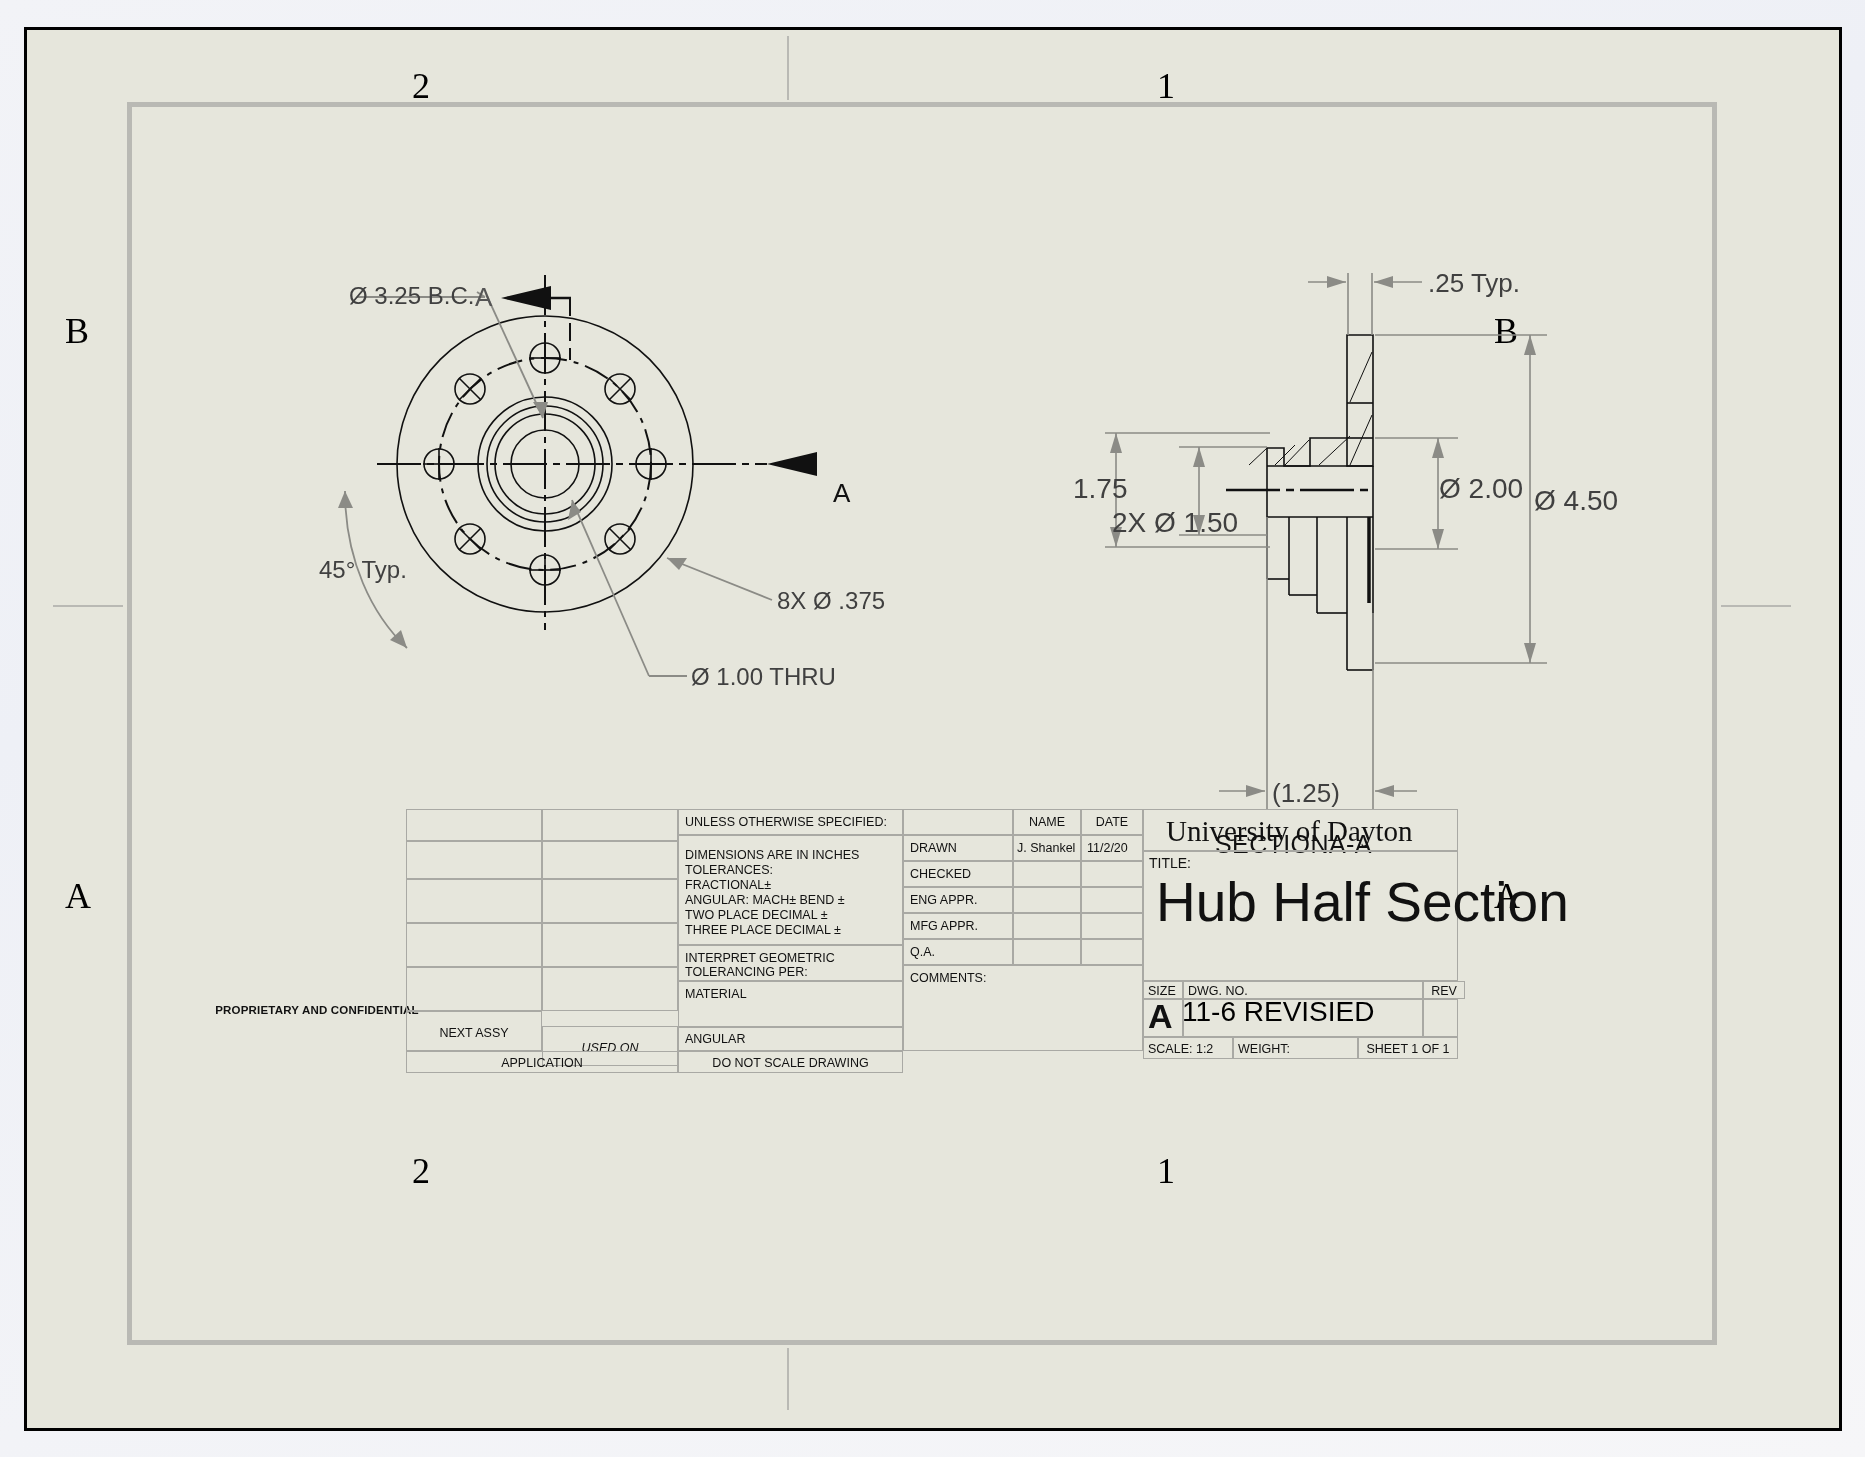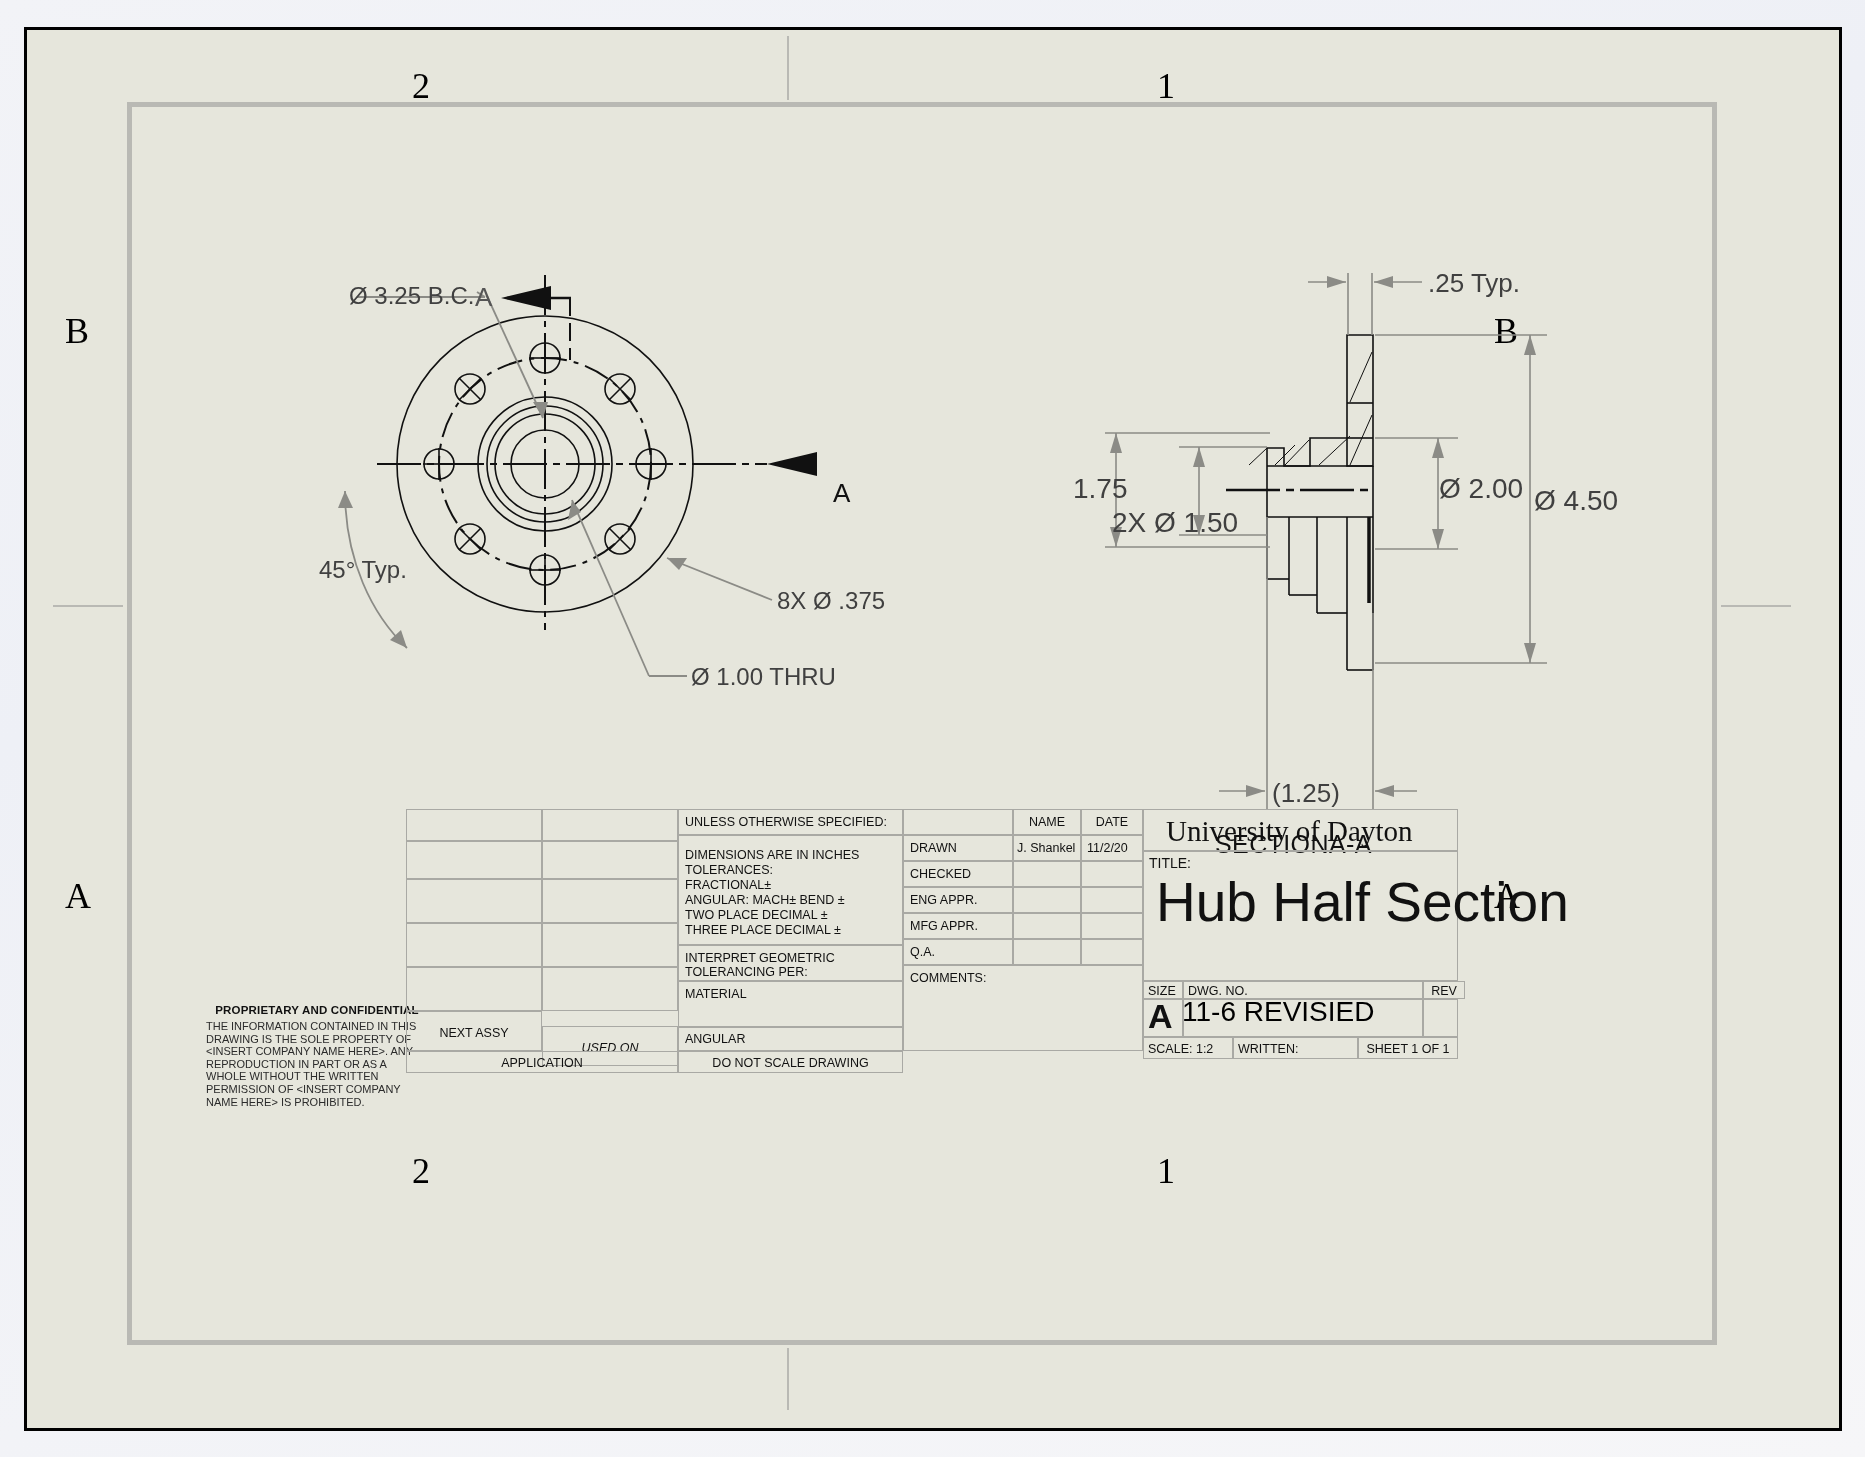--- a/index.html
+++ b/index.html
@@ -225,21 +225,20 @@
     <div class="dimtxt" style="left:1085px;top:477px;font-size:28px;">2X  Ø 1.50</div>
     <div class="dimtxt" style="left:1412px;top:443px;font-size:28px;">Ø 2.00</div>
     <div class="dimtxt" style="left:1507px;top:455px;font-size:28px;">Ø 4.50</div>
     <div class="dimtxt" style="left:1245px;top:748px;font-size:26px;">(1.25)</div>
     <div class="seclbl" style="left:1188px;top:800px;">SECTIONA-A</div>
 
     <div class="tb">
 
       <div class="prop">
         <div class="proph">PROPRIETARY AND CONFIDENTIAL</div>
-        <div class="propb">THE INFORMATION CONTAINED IN THIS DRAWING IS THE SOLE PROPERTY OF &lt;INSERT COMPANY NAME HERE&gt;.  ANY REPRODUCTION IN PART OR AS A WHOLE WITHOUT THE WRITTEN PERMISSION OF &lt;INSERT COMPANY NAME HERE&gt; IS PROHIBITED.</div>
       </div>
 
       <div class="cell" style="left:0;top:0;width:136px;height:32px;"></div>
       <div class="cell" style="left:136px;top:0;width:136px;height:32px;"></div>
       <div class="cell" style="left:0;top:32px;width:136px;height:38px;"></div>
       <div class="cell" style="left:136px;top:32px;width:136px;height:38px;"></div>
       <div class="cell" style="left:0;top:70px;width:136px;height:44px;"></div>
       <div class="cell" style="left:136px;top:70px;width:136px;height:44px;"></div>
       <div class="cell" style="left:0;top:114px;width:136px;height:44px;"></div>
       <div class="cell" style="left:136px;top:114px;width:136px;height:44px;"></div>
@@ -350,21 +349,21 @@
         <div class="dwgno" style="left:-2px;top:-4px;">11-6 REVISIED</div>
       </div>
       <div class="cell" style="left:1017px;top:190px;width:35px;height:38px;">
         <div class="clc" style="top:12px;"></div>
       </div>
 
       <div class="cell" style="left:737px;top:228px;width:90px;height:22px;">
         <div class="cl" style="left:4px;top:4px;">SCALE: 1:2</div>
       </div>
       <div class="cell" style="left:827px;top:228px;width:125px;height:22px;">
-        <div class="cl" style="left:4px;top:4px;">WRITTEN:</div>
+        <div class="cl" style="left:4px;top:4px;">WEIGHT:</div>
       </div>
       <div class="cell" style="left:952px;top:228px;width:100px;height:22px;">
         <div class="clc" style="top:4px;">SHEET 1 OF 1</div>
       </div>
     </div>
 
   </div>
 </div>
 
 </body></html>

